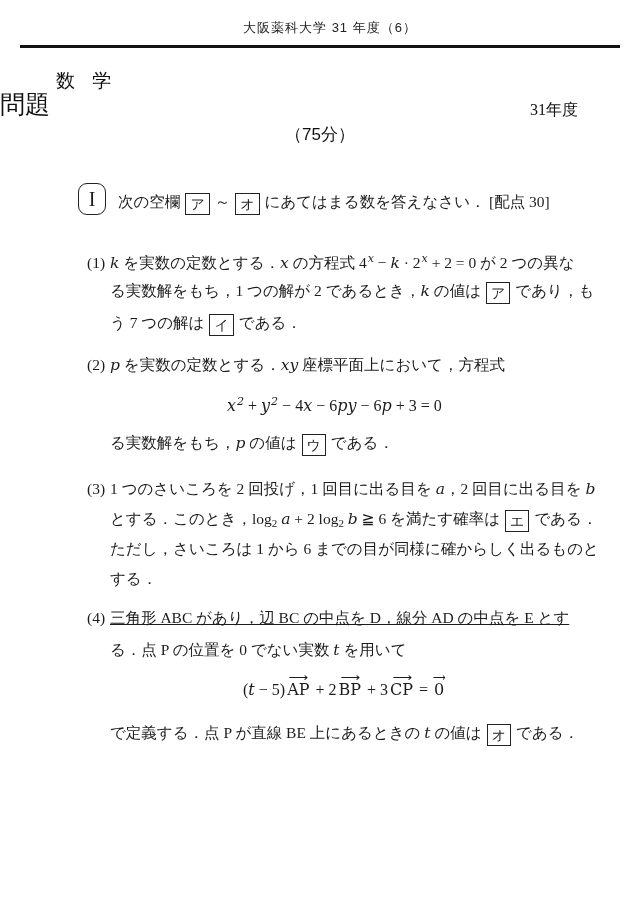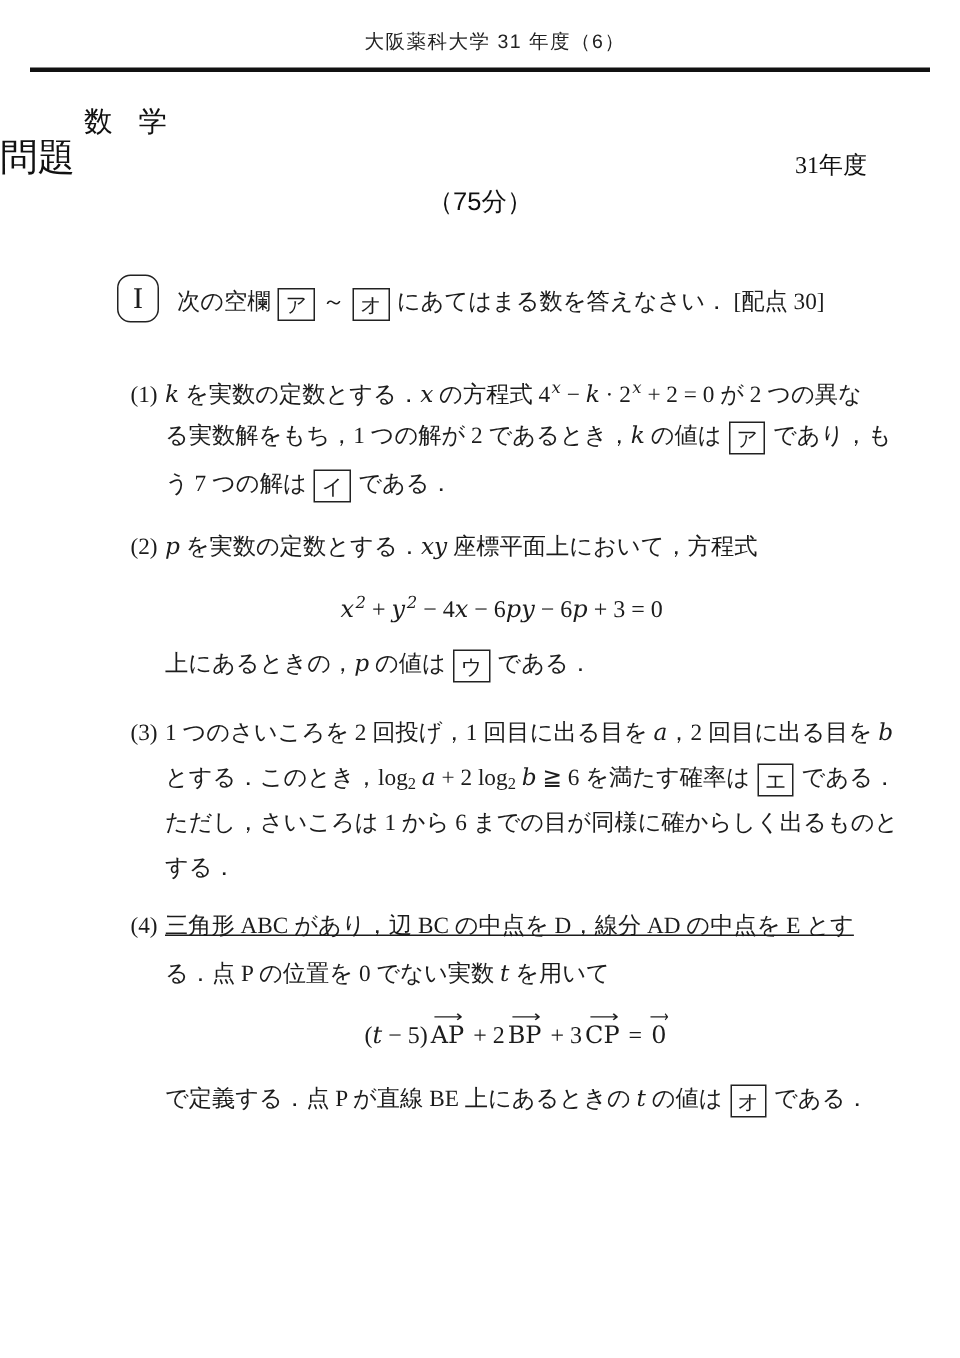--- a/index.html
+++ b/index.html
@@ -88,21 +88,21 @@
     <span>I</span>
   </div>
   <div>
       <div class="line" style="left: 106px; top: 190px; margin-left: 12px;"><span>次の空欄</span><span class="box">ア</span><span>～</span><span class="box">オ</span><span>にあてはまる数を答えなさい．</span></div>
       <div class="line" style="left: 489px; top: 190px;"><span>[配点 30]</span></div>
       <div class="line" style="left: 87px; top: 247px;"><span class="lbl">(1)</span><span class="it">k</span><span> を実数の定数とする．</span><span class="it">x</span><span> の方程式 4</span><span class="sup">x</span><span> − </span><span class="it">k</span><span> · 2</span><span class="sup">x</span><span> + 2 = 0 が 2 つの異な</span></div>
       <div class="line" style="left: 110px; top: 279px;"><span>る実数解をもち，1 つの解が 2 であるとき，</span><span class="it">k</span><span> の値は</span><span class="box">ア</span><span>であり，も</span></div>
       <div class="line" style="left: 110px; top: 311px;"><span>う 7 つの解は</span><span class="box">イ</span><span>である．</span></div>
       <div class="line" style="left: 87px; top: 353px;"><span class="lbl">(2)</span><span class="it">p</span><span> を実数の定数とする．</span><span class="it">xy</span><span> 座標平面上において，方程式</span></div>
       <div class="line formula" style="left: 227px; top: 390px;"><span class="it">x</span><span class="sup">2</span><span> + </span><span class="it">y</span><span class="sup">2</span><span> − 4</span><span class="it">x</span><span> − 6</span><span class="it">p</span><span class="it">y</span><span> − 6</span><span class="it">p</span><span> + 3 = 0</span></div>
-      <div class="line" style="left: 110px; top: 431px;"><span>上にあるときの，</span><span class="it">p</span><span> の値は</span><span class="box">ウ</span><span>である．</span></div>
+      <div class="line" style="left: 110px; top: 431px;"><span>る実数解をもち，</span><span class="it">p</span><span> の値は</span><span class="box">ウ</span><span>である．</span></div>
       <div class="line" style="left: 87px; top: 477px;"><span class="lbl">(3)</span><span>1 つのさいころを 2 回投げ，1 回目に出る目を </span><span class="it">a</span><span>，2 回目に出る目を </span><span class="it">b</span></div>
       <div class="line" style="left: 110px; top: 507px;"><span>とする．このとき，log</span><span class="sub">2</span><span> </span><span class="it">a</span><span> + 2 log</span><span class="sub">2</span><span> </span><span class="it">b</span><span> ≧ 6 を満たす確率は</span><span class="box">エ</span><span>である．</span></div>
       <div class="line" style="left: 110px; top: 537px;"><span>ただし，さいころは 1 から 6 までの目が同様に確からしく出るものと</span></div>
       <div class="line" style="left: 110px; top: 567px;"><span>する．</span></div>
       <div class="line" style="left: 87px; top: 606px; text-decoration: underline;"><span class="lbl">(4)</span><span>三角形 ABC があり，辺 BC の中点を D，線分 AD の中点を E とす</span></div>
       <div class="line" style="left: 110px; top: 638px;"><span>る．点 P の位置を 0 でない実数 </span><span class="it">t</span><span> を用いて</span></div>
       <div class="line formula" style="left: 243px; top: 678px;"><span>(</span><span class="it">t</span><span> − 5)</span><span class="vec"><span class="arr">⟶</span><span>AP</span></span><span> + 2</span><span class="vec"><span class="arr">⟶</span><span>BP</span></span><span> + 3</span><span class="vec"><span class="arr">⟶</span><span>CP</span></span><span> = </span><span class="vec short"><span class="arr">⟶</span><span>0</span></span></div>
       <div class="line" style="left: 110px; top: 721px;"><span>で定義する．点 P が直線 BE 上にあるときの </span><span class="it">t</span><span> の値は</span><span class="box">オ</span><span>である．</span></div>
     </div>
 </div>

